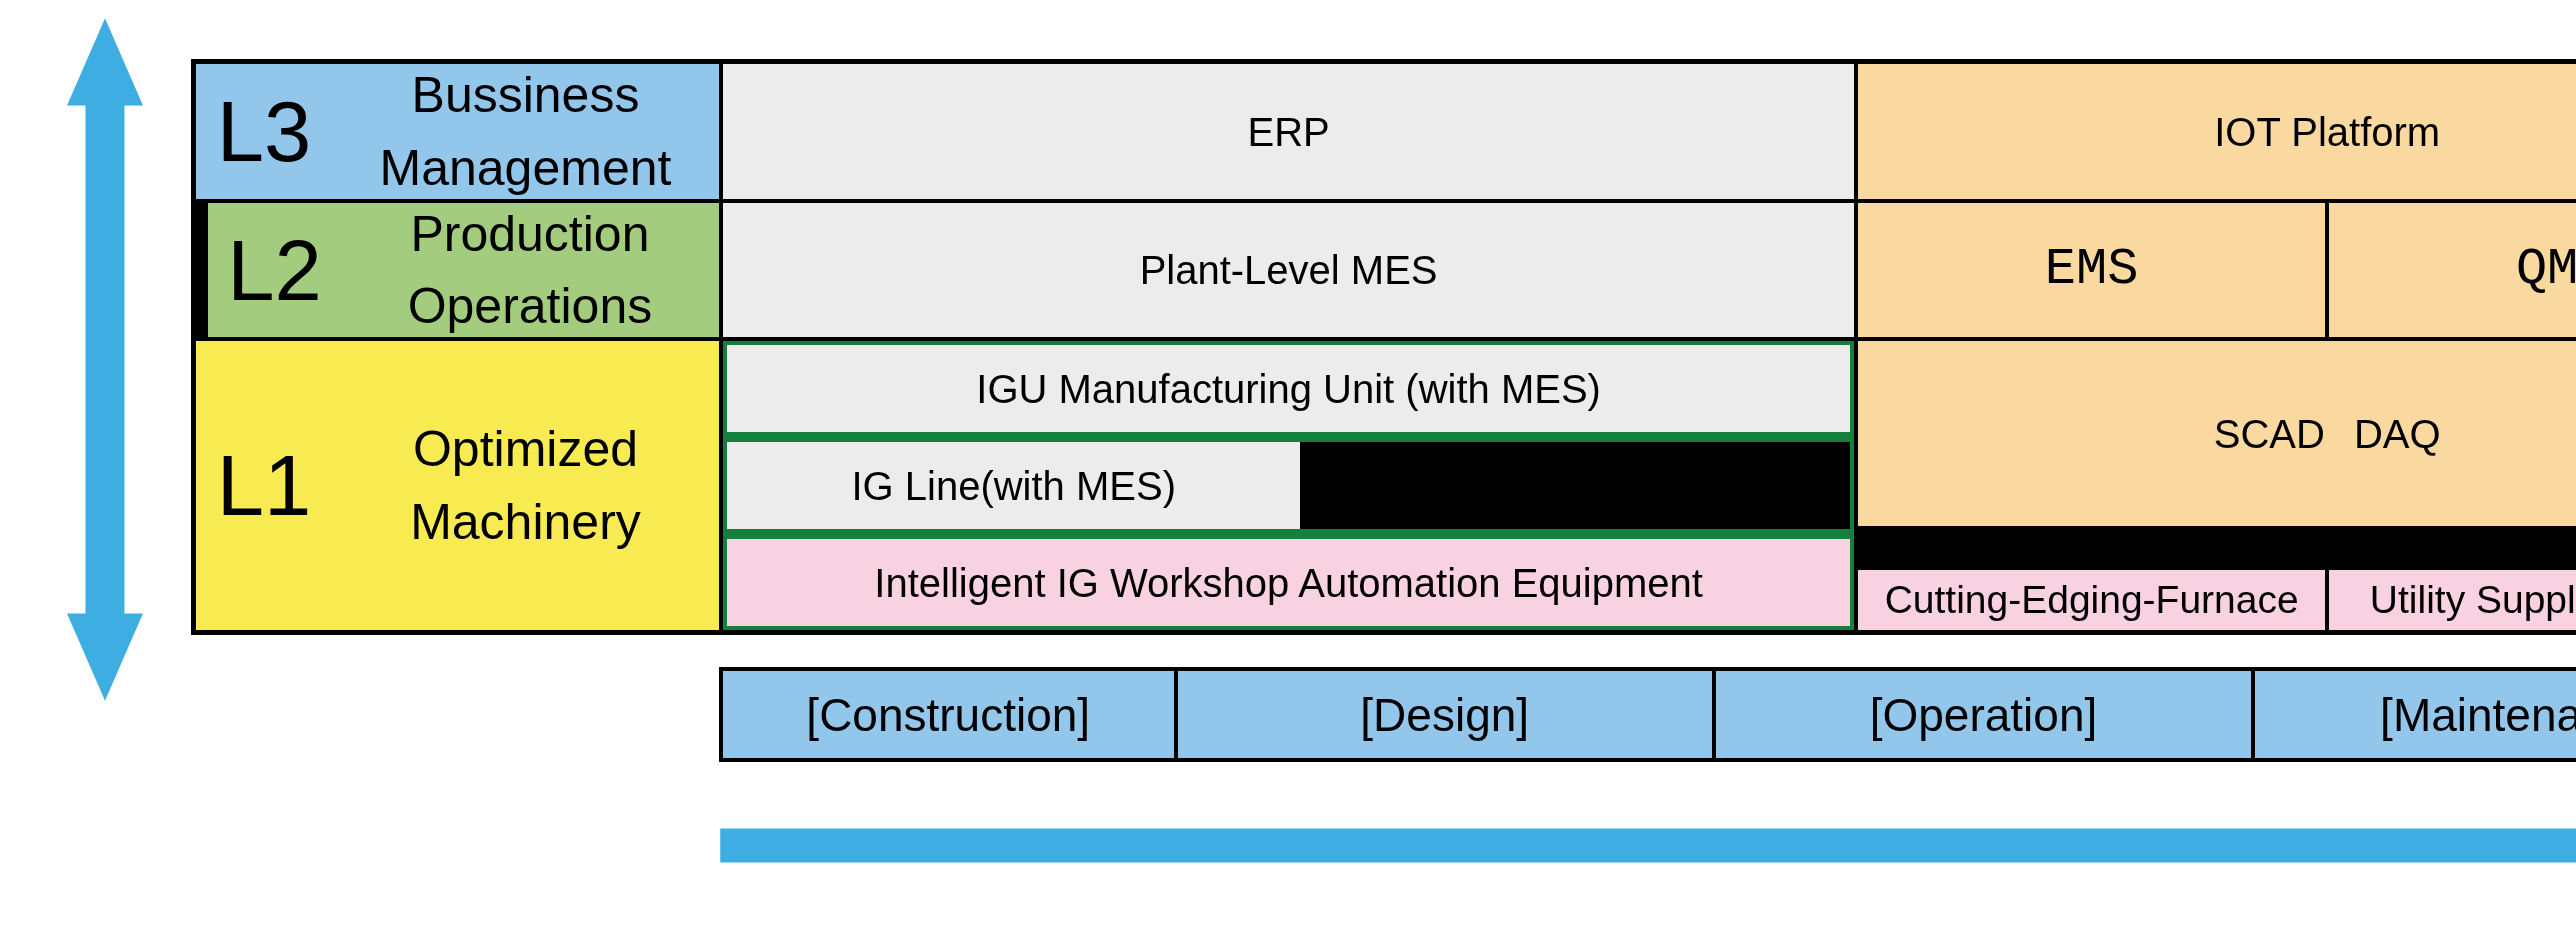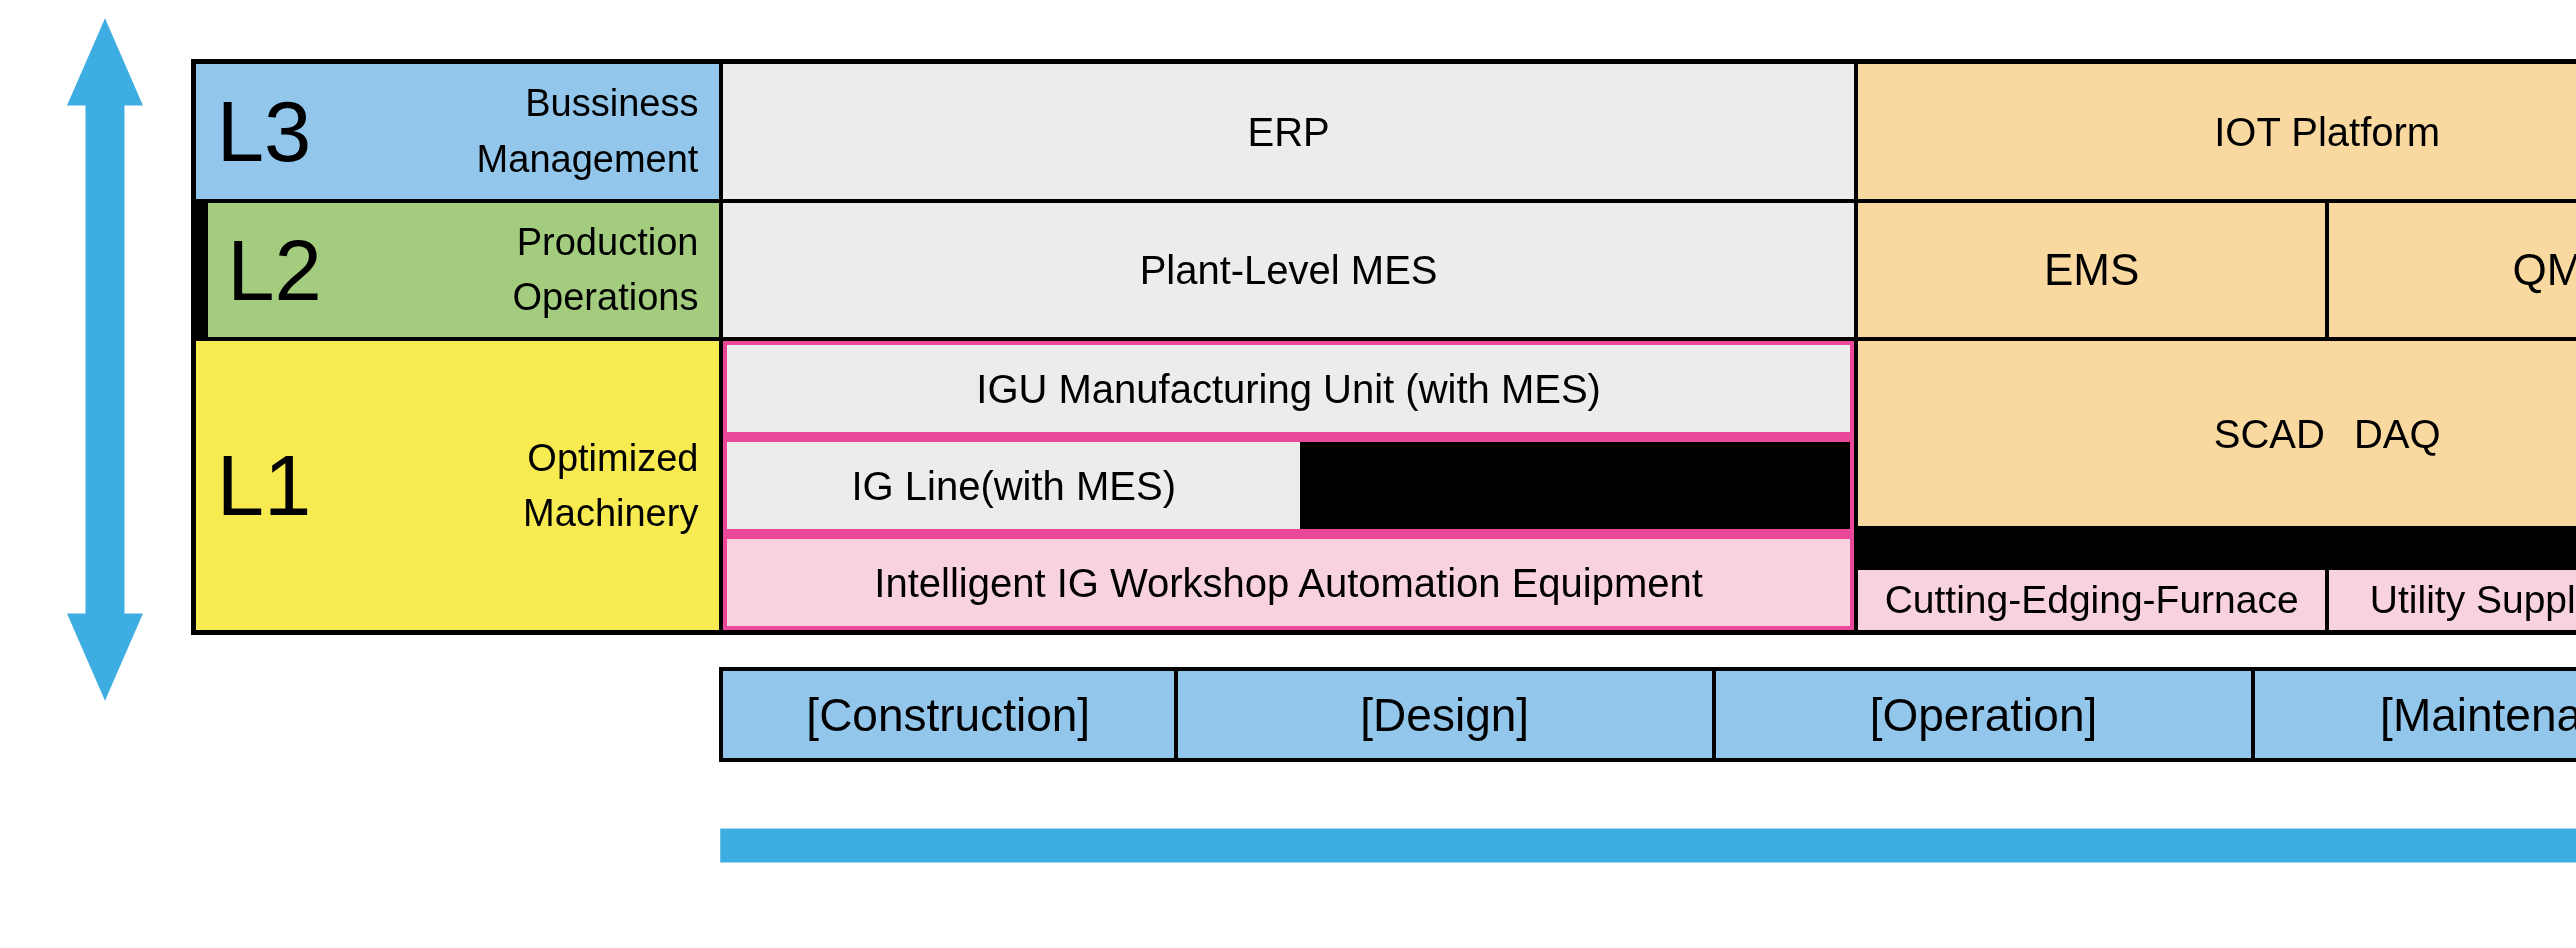--- a/index.html
+++ b/index.html
@@ -35,42 +35,42 @@
 
   
   .level-cell { display: flex; align-items: center; justify-content: flex-start; }
   .level-code {
     flex: 0 0 26%;
     font-size: 85px; line-height: 1;
     text-align: center;
   }
   .level-desc {
     flex: 1 1 auto;
-    font-size: 38px; line-height: 1.45;
-    text-align: right;
+    font-size: 50px; line-height: 1.45;
+    text-align: center;
     padding: 0 20.6px;
   }
 
   .sys-label-lg  { font-size: 40px; line-height: 1.2; }
-  .sys-label-md  { font-size: 44px; line-height: 1.2; }
+  .sys-label-md  { font-size: 52px; line-height: 1.2; font-family: Liberation Mono, monospace; }
   .sys-label-sm  { font-size: 40px;  line-height: 1.2; }
   .sys-label-pink{ font-size: 39px;  line-height: 1.2; margin-top: 40px; }
   .scad { word-spacing: 0.45em; }
   .bold { font-weight: normal; }
 
   
   .split-2col { display: grid; grid-template-columns: 1fr 1fr; gap: 4.1px; background: #000; }
   .mid-split  { display: grid; grid-template-columns: 1.05fr 1fr; gap: 4.1px; background: #000; }
 
   
   .workshop-group {
     display: grid;
     grid-template-rows: 1fr 1fr 1fr;
     gap: 10px;
-    background: #ec4899;
+    background: #15803d;
     padding: 4.1px;            
   }
   
   .l1-right {
     display: grid;
     grid-template-rows: 358fr 194fr;
     gap: 4.1px;
     background: #000;
   }
 

